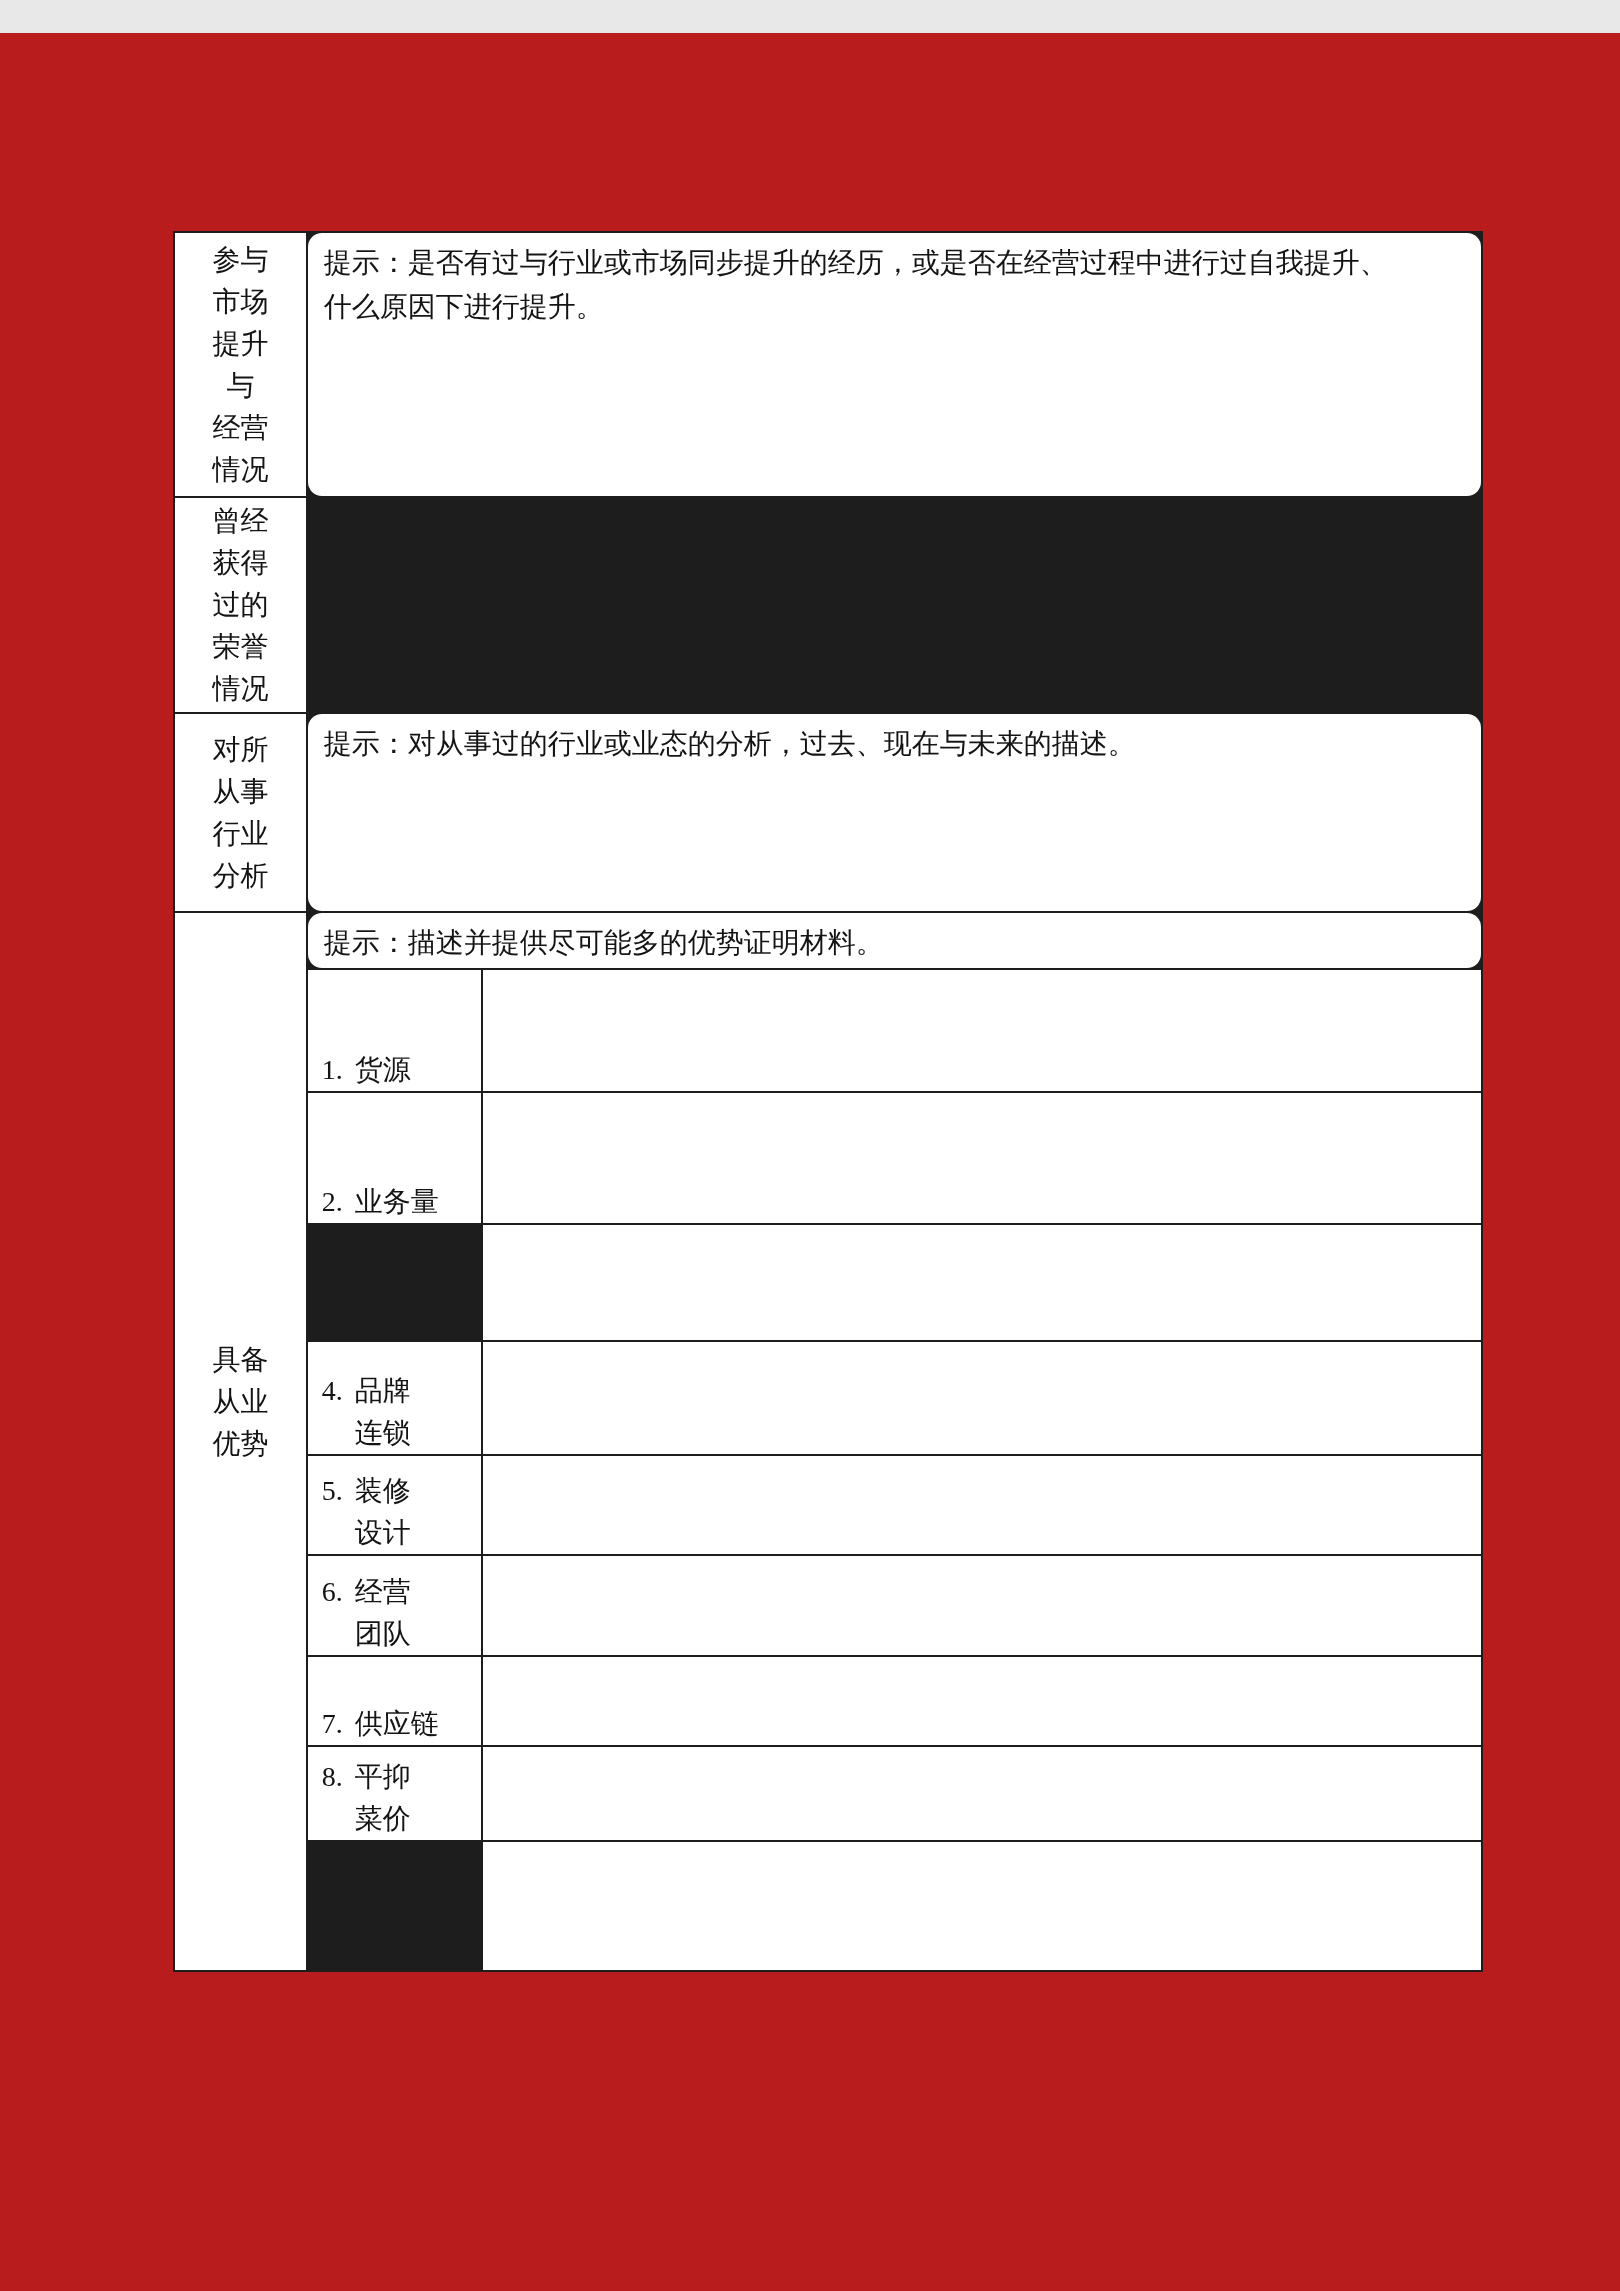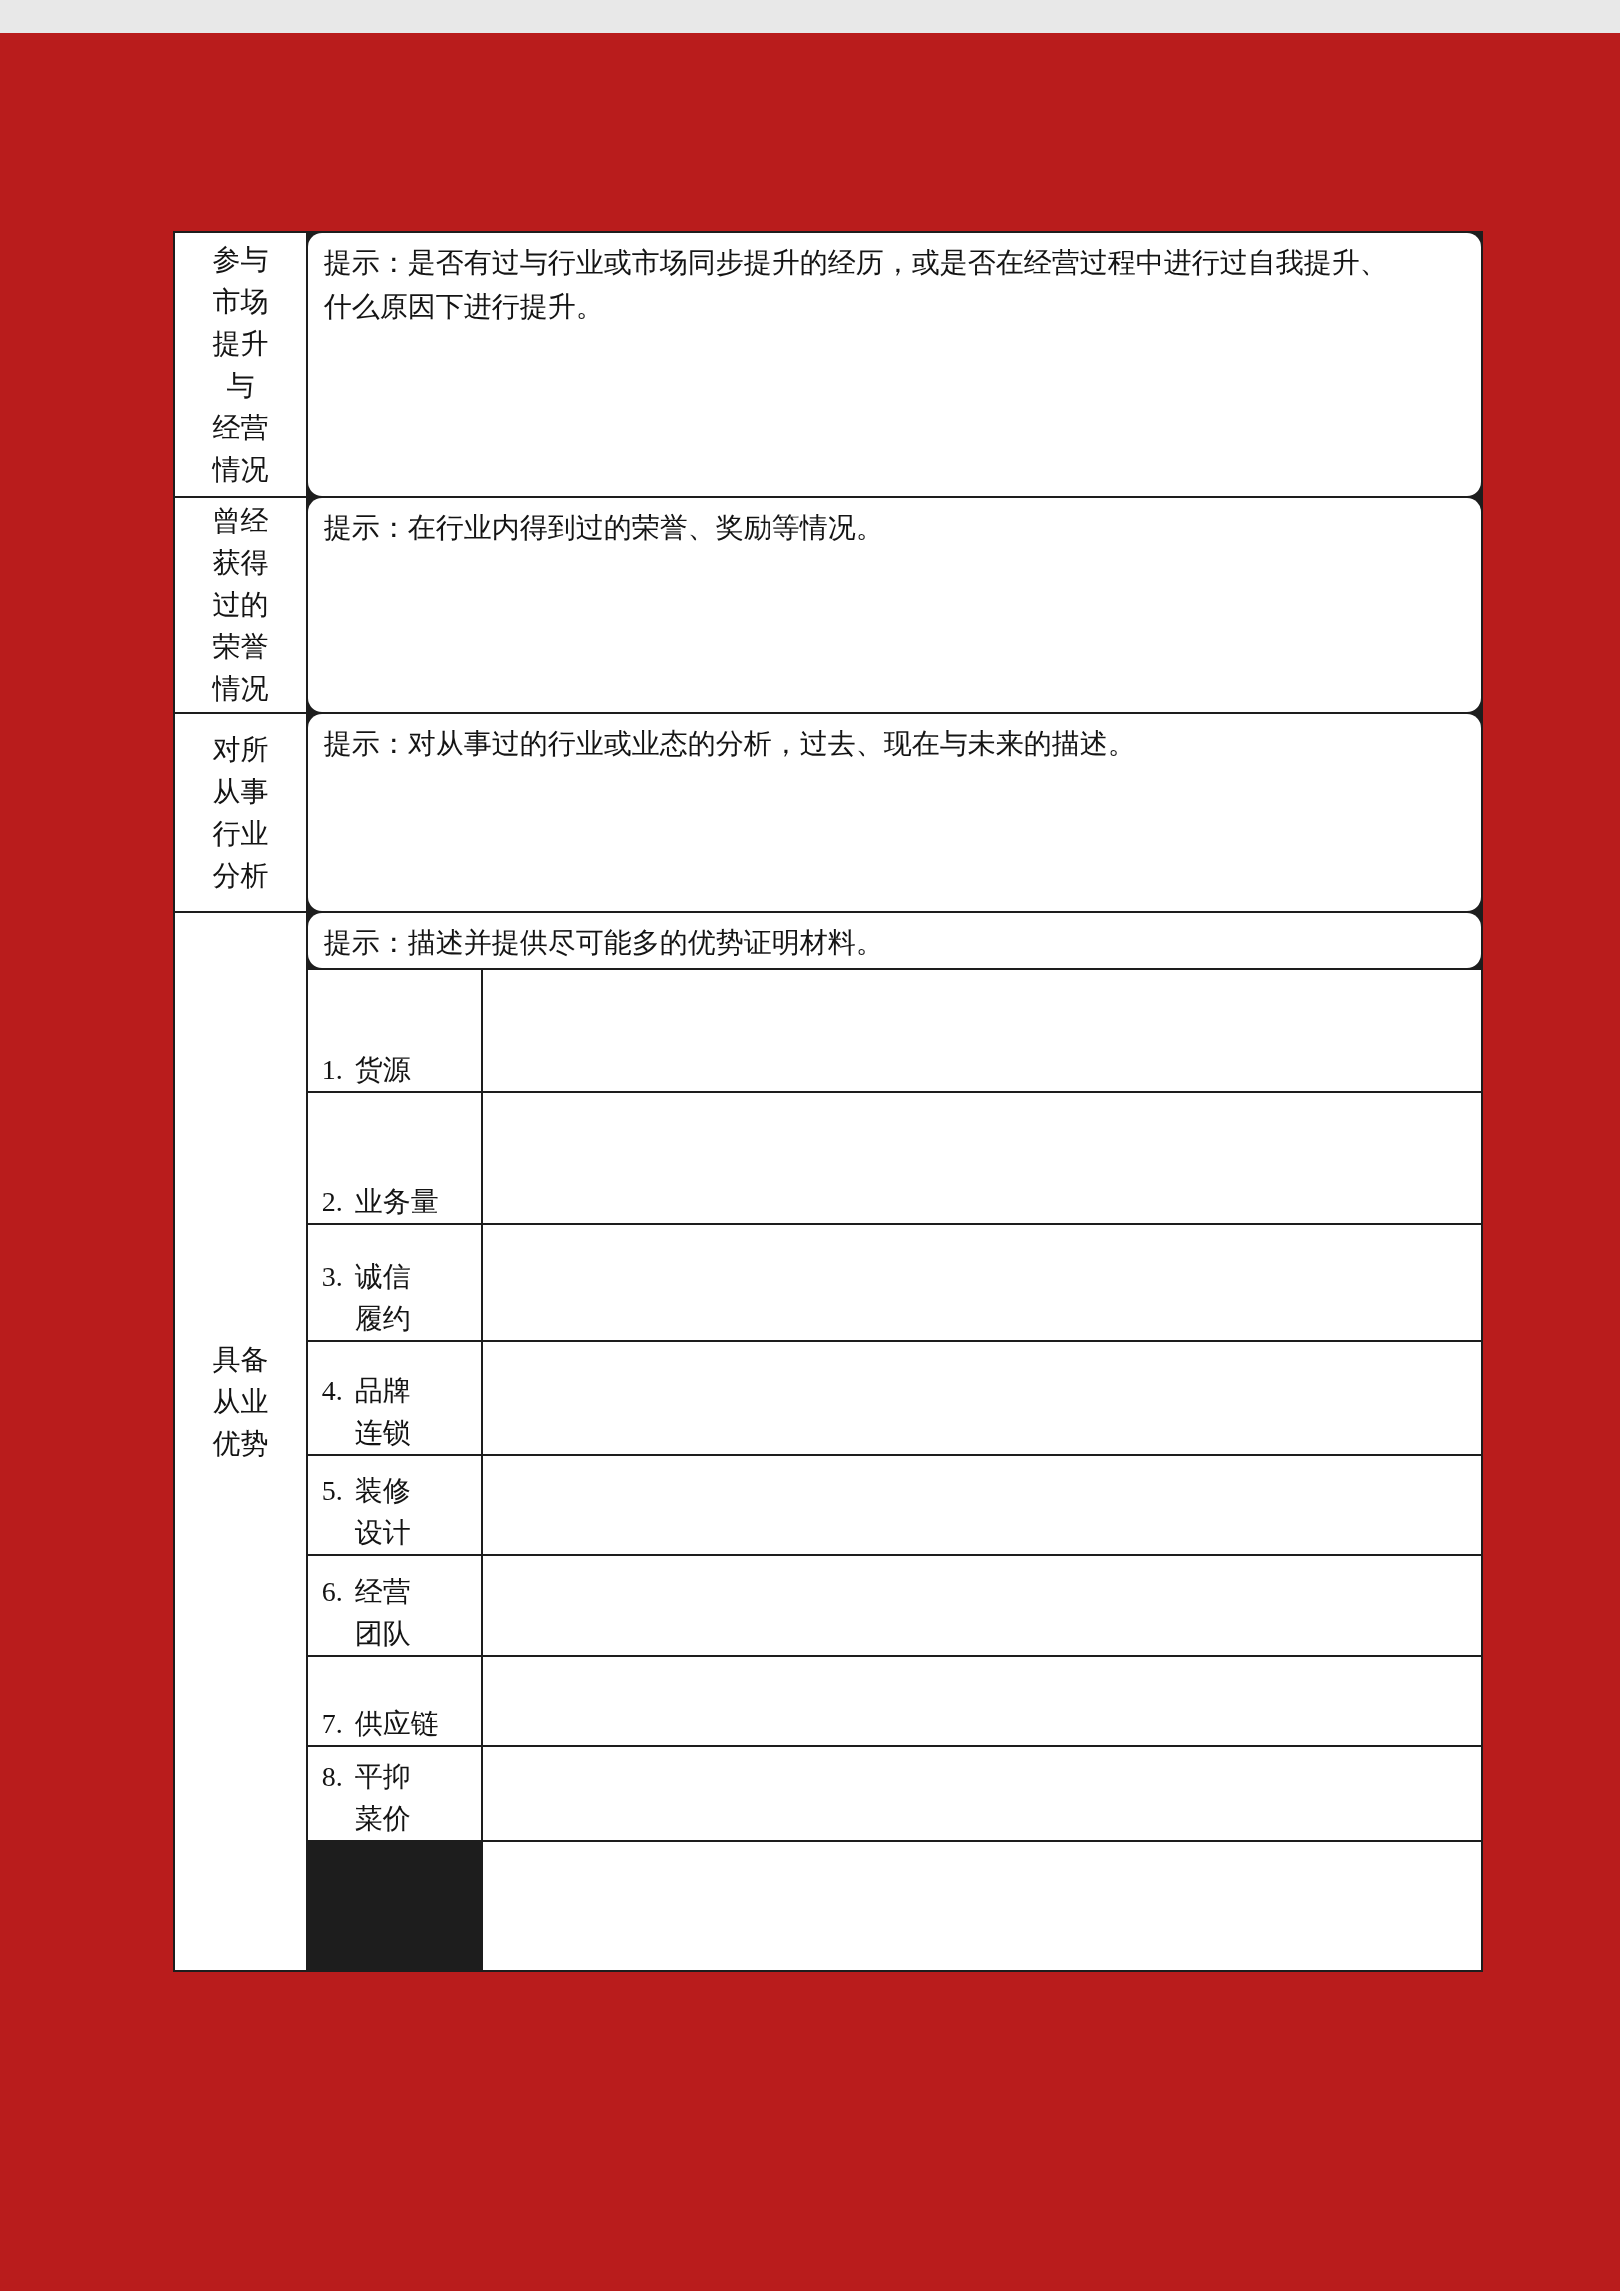--- a/index.html
+++ b/index.html
@@ -56,23 +56,20 @@
       <div>什么原因下进行提升。</div>
     </div>
 
     <div class="cell label" style="grid-row:2;grid-column:1">
       <div>曾经</div>
       <div>获得</div>
       <div>过的</div>
       <div>荣誉</div>
       <div>情况</div>
     </div>
-    <div class="cell hint" style="grid-row:2;grid-column:2/4">
-      <div>提示：在行业内得到过的荣誉、奖励等情况。</div>
-    </div>
 
     <div class="cell hint" style="grid-row:3;grid-column:2/4">
       <div>提示：对从事过的行业或业态的分析，过去、现在与未来的描述。</div>
     </div>
     <div class="cell label" style="grid-row:3;grid-column:1">
       <div>对所</div>
       <div>从事</div>
       <div>行业</div>
       <div>分析</div>
     </div>
@@ -91,24 +88,20 @@
       <div class="l2"></div>
     </div>
     <div class="cell answer" style="grid-row:5;grid-column:3"></div>
 
     <div class="cell sub-label" style="grid-row:6;grid-column:2">
       <div><span class="num">2.</span><span>业务量</span></div>
       <div class="l2"></div>
     </div>
     <div class="cell answer" style="grid-row:6;grid-column:3"></div>
 
-    <div class="cell sub-label" style="grid-row:7;grid-column:2">
-      <div><span class="num">3.</span><span>诚信</span></div>
-      <div class="l2">履约</div>
-    </div>
     <div class="cell answer" style="grid-row:7;grid-column:3"></div>
 
     <div class="cell sub-label" style="grid-row:8;grid-column:2">
       <div><span class="num">4.</span><span>品牌</span></div>
       <div class="l2">连锁</div>
     </div>
     <div class="cell answer" style="grid-row:8;grid-column:3"></div>
 
     <div class="cell sub-label" style="grid-row:9;grid-column:2">
       <div><span class="num">5.</span><span>装修</span></div>

